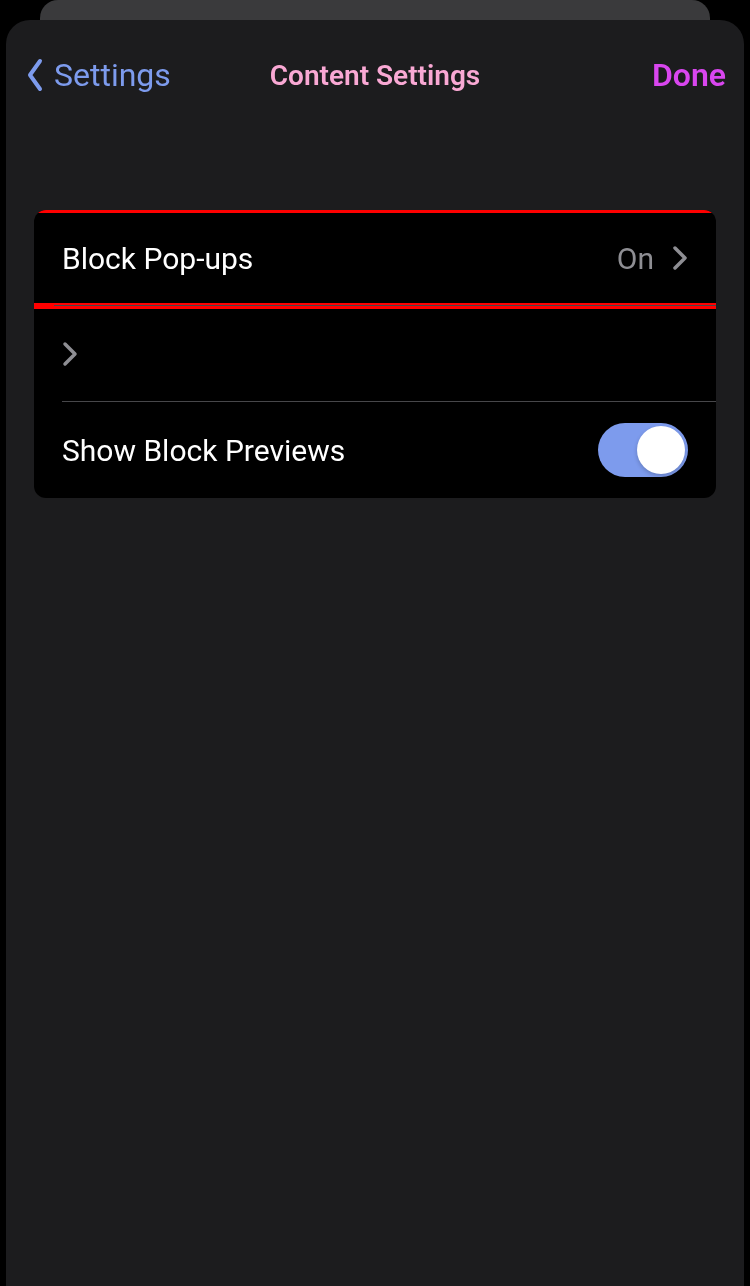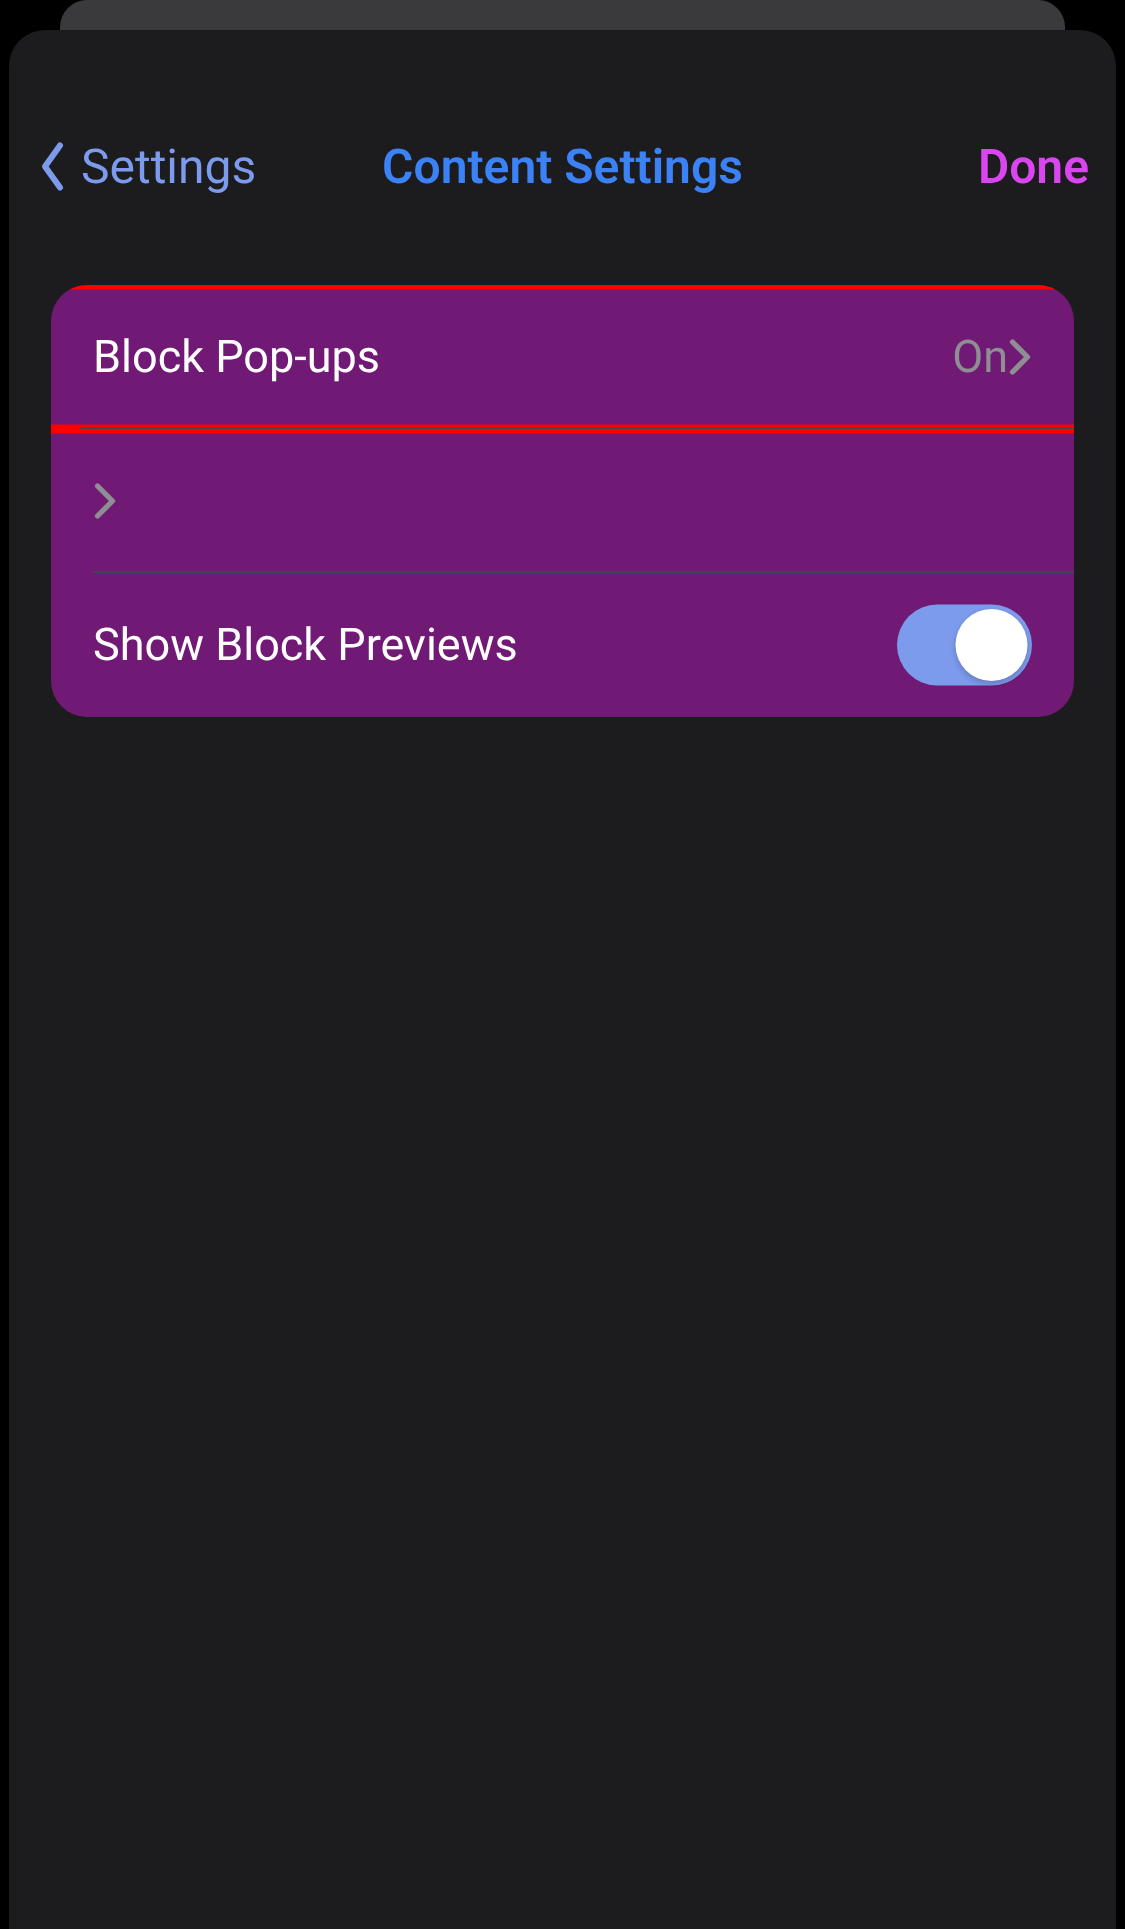--- a/index.html
+++ b/index.html
@@ -36,21 +36,21 @@
       bottom: 0;
       background: #1c1c1e;
       border-radius: 24px 24px 0 0;
       padding-top: 0;
       overflow: hidden;
     }
     
     .nav-bar {
       height: 110px;
       display: flex;
-      align-items: flex-end;
+      align-items: center;
       justify-content: space-between;
       padding: 0 18px;
       position: relative;
     }
     
     .back-button {
       display: flex;
       align-items: center;
       color: #7d9bed;
       font-size: 32px;
@@ -72,40 +72,41 @@
       stroke-width: 4;
       fill: none;
       stroke-linecap: round;
       stroke-linejoin: round;
     }
     
     .nav-title {
       position: absolute;
       left: 50%;
       transform: translateX(-50%);
-      color: #3b82f6;
-      font-size: 32px;
+      color: #f9a8d4;
+      font-size: 28px;
       font-weight: 600;
     }
     
     .done-button {
       color: #d946ef;
       font-size: 32px;
       font-weight: 600;
       cursor: pointer;
     }
     
     .content {
       padding: 60px 28px 0;
     }
     
     .list-group {
-      background: #701a75;
-      border-radius: 24px;
+      background: #000000;
+      border-radius: 12px;
       overflow: hidden;
+      margin-top: 20px;
     }
     
     .list-row {
       display: flex;
       align-items: center;
       justify-content: space-between;
       padding: 0 28px;
       height: 96px;
       position: relative;
     }
@@ -129,20 +130,21 @@
     
     .row-label {
       color: #fff;
       font-size: 30px;
       font-weight: 400;
     }
     
     .row-trail {
       display: flex;
       align-items: center;
+      gap: 18px;
     }
     
     .row-value {
       color: #8e8e93;
       font-size: 30px;
     }
     
     .chevron-right {
       width: 16px;
       height: 26px;

